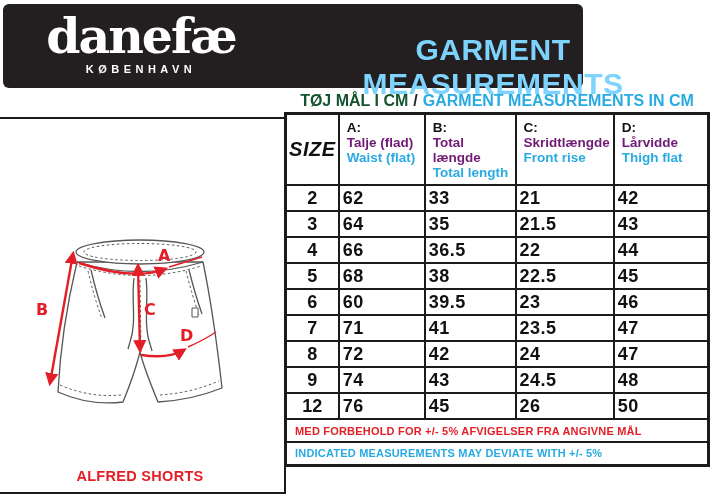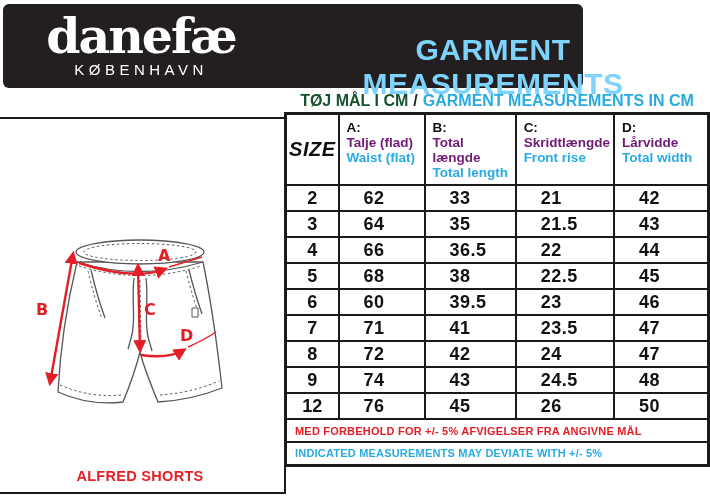--- a/index.html
+++ b/index.html
@@ -5,21 +5,21 @@
   * { margin:0; padding:0; box-sizing:border-box; }
   body { background:#fff; font-family:"Liberation Sans", sans-serif; }
   #screen { position:relative; width:710px; height:503px; background:#fff; overflow:hidden; }
 
   
   .brand-bar { position:absolute; left:3px; top:4px; width:580px; height:84px;
                background:#231f20; border-radius:6px; }
   .logo { position:absolute; left:30px; top:4px; width:216px; text-align:center; color:#fff; }
   .logo-word { font-family:"DejaVu Serif", serif; font-weight:900; font-size:49px;
                line-height:56px; letter-spacing:-2px; }
-  .logo-city { font-size:15px; letter-spacing:4.5px; line-height:13px; margin-top:-1px; font-weight:400; }
+  .logo-city { font-size:11px; letter-spacing:4.5px; line-height:13px; margin-top:-1px; font-weight:700; }
   .bar-title { position:absolute; left:284px; top:29px; width:412px; text-align:center;
                color:#7dd3fc; font-weight:bold; font-size:30px; letter-spacing:0.5px; }
 
   
   .subtitle { position:absolute; left:284px; top:92px; width:426px; text-align:center;
               font-weight:bold; font-size:16px; white-space:nowrap; }
   .sub-da  { color:#14532d; }
   .sub-sep { color:#231f20; margin:0 5px; }
   .sub-en  { color:#29abe2; }
 
@@ -35,21 +35,21 @@
                 table-layout:fixed; background:#fff; border:3px solid #1b1b1b; }
   .meas-table th, .meas-table td { border:2px solid #1b1b1b; }
   th.size-col { font-size:20px; font-weight:bold; text-align:center; vertical-align:middle;
                 letter-spacing:0.5px; color:#111;font-style:italic; }
   th.meas-col { text-align:left; vertical-align:top; padding:5px 3px 4px 7px; height:50px;
                 font-size:13.5px; font-weight:bold; }
   .hl-letter { color:#111;    line-height:15px; }
   .hl-da     { color:#701a75; line-height:15px; }
   .hl-en     { color:#29abe2; line-height:15px; }
   td.size-cell  { height:26px; text-align:center; font-size:18px; font-weight:bold; color:#111; }
-  td.value-cell { text-align:left; padding-left:24px; font-size:18px; font-weight:bold;
+  td.value-cell { text-align:left; padding-left:3px; font-size:18px; font-weight:bold;
                   color:#111; letter-spacing:0.5px; }
   td.fn-da, td.fn-en { height:23px; padding:3px 0 3px 8px; font-size:11px;
                        font-weight:bold; letter-spacing:0.2px; }
   td.fn-da { color:#e41e26; }
   td.fn-en { color:#29abe2; }
 </style>
 </head>
 <body>
 
 <div id="screen">
@@ -128,21 +128,21 @@
             <div class="hl-en">Total length</div>
           </th>
           <th class="meas-col">
             <div class="hl-letter">C:</div>
             <div class="hl-da">Skridtlængde</div>
             <div class="hl-en">Front rise</div>
           </th>
           <th class="meas-col">
             <div class="hl-letter">D:</div>
             <div class="hl-da">Lårvidde</div>
-            <div class="hl-en">Total width</div>
+            <div class="hl-en">Thigh flat</div>
           </th>
         </tr>
     </thead>
     <tbody>
         <tr>
           <td class="size-cell">2</td>
           <td class="value-cell">62</td>
           <td class="value-cell">33</td>
           <td class="value-cell">21</td>
           <td class="value-cell">42</td>

